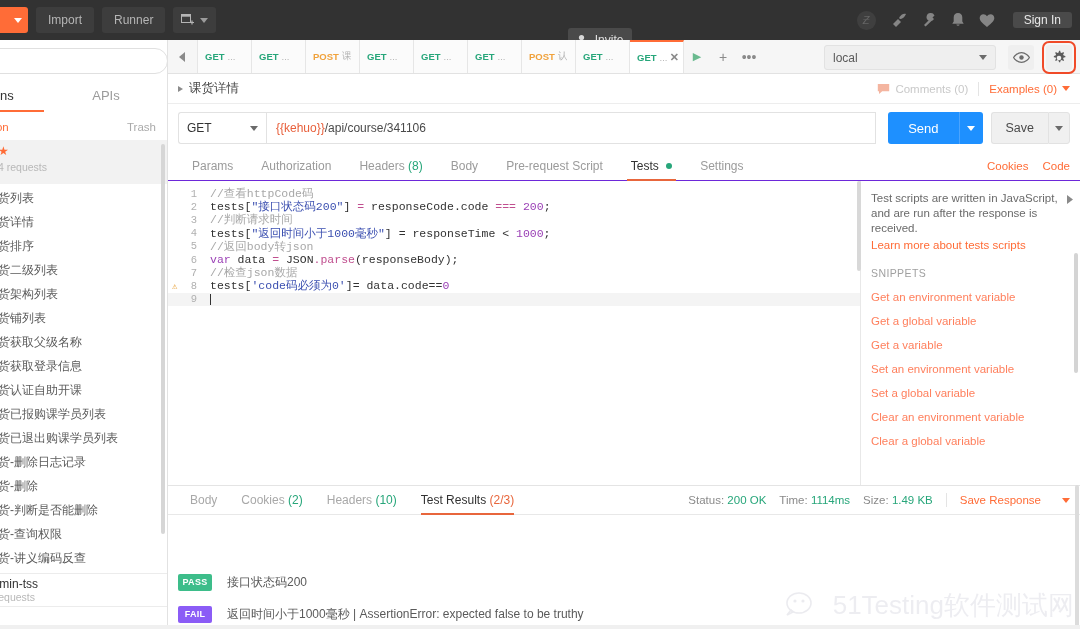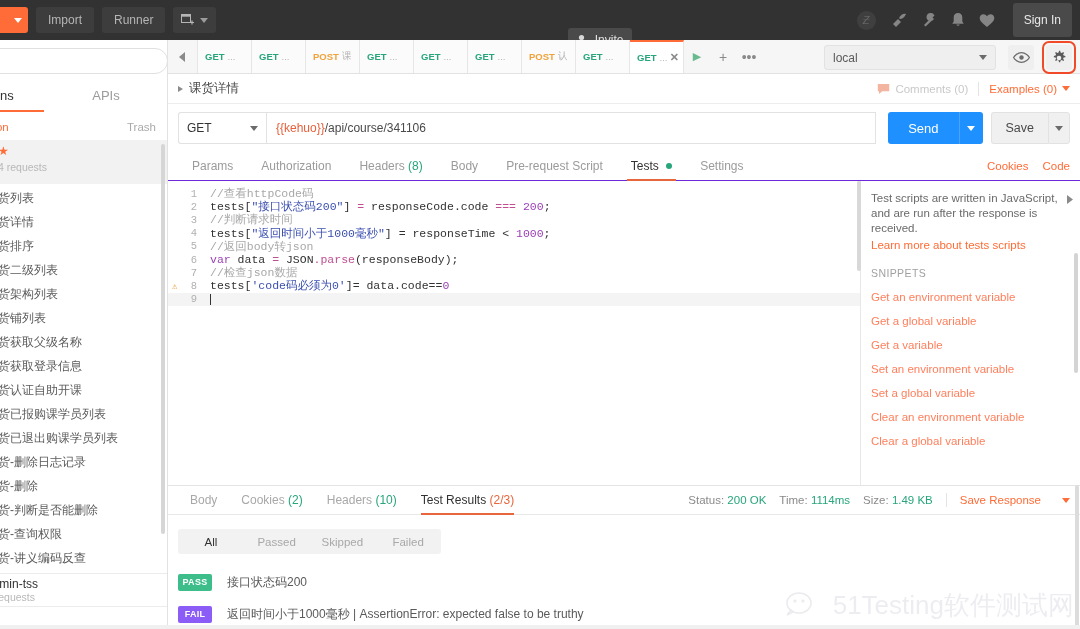--- a/index.html
+++ b/index.html
@@ -50,21 +50,21 @@
     height: 24px; padding: 0 9px; background: #4a4a4a; border-radius: 3px;
     display: flex; align-items: center; gap: 5px; color: #e0e0e0; font-size: 12px;
     cursor: pointer;
   }
   .tb-right {
     position: absolute; right: 8px; top: 0; height: 40px;
     display: flex; align-items: center; gap: 14px;
   }
   .tb-right .ico { opacity: .55; cursor: pointer; display: flex; align-items: center; }
   .signin {
-    height: 34px; padding: 0 11px; background: #4a4a4a; border-radius: 3px;
+    height: 16px; padding: 0 11px; background: #4a4a4a; border-radius: 3px;
     color: #e8e8e8; display: flex; align-items: center; font-size: 12px; cursor: pointer;
     margin-left: 4px;
   }
   .circ-icon {
     width: 19px; height: 19px; border-radius: 50%; background: #4b4b4b;
     display: flex; align-items: center; justify-content: center;
     color: #8e8e8e; font-size: 11px; font-style: italic;
   }
 
   
@@ -677,26 +677,20 @@
           <b>1.49 KB</b>
         </span>
         <span class="vdiv"></span>
         <span class="save-resp">
           <span>Save Response</span>
           <span class="caret-o"></span>
         </span>
       </div>
     </div>
 
-    <div class="filters">
-      <div class="filt active">All</div>
-      <div class="filt">Passed</div>
-      <div class="filt">Skipped</div>
-      <div class="filt">Failed</div>
-    </div>
 
     <div class="results">
       <div class="res-row">
         <span class="badge pass">PASS</span>
         <span class="res-txt">接口状态码200</span>
       </div>
       <div class="res-row">
         <span class="badge fail">FAIL</span>
         <span class="res-txt">返回时间小于1000毫秒 | AssertionError: expected false to be truthy</span>
       </div>

